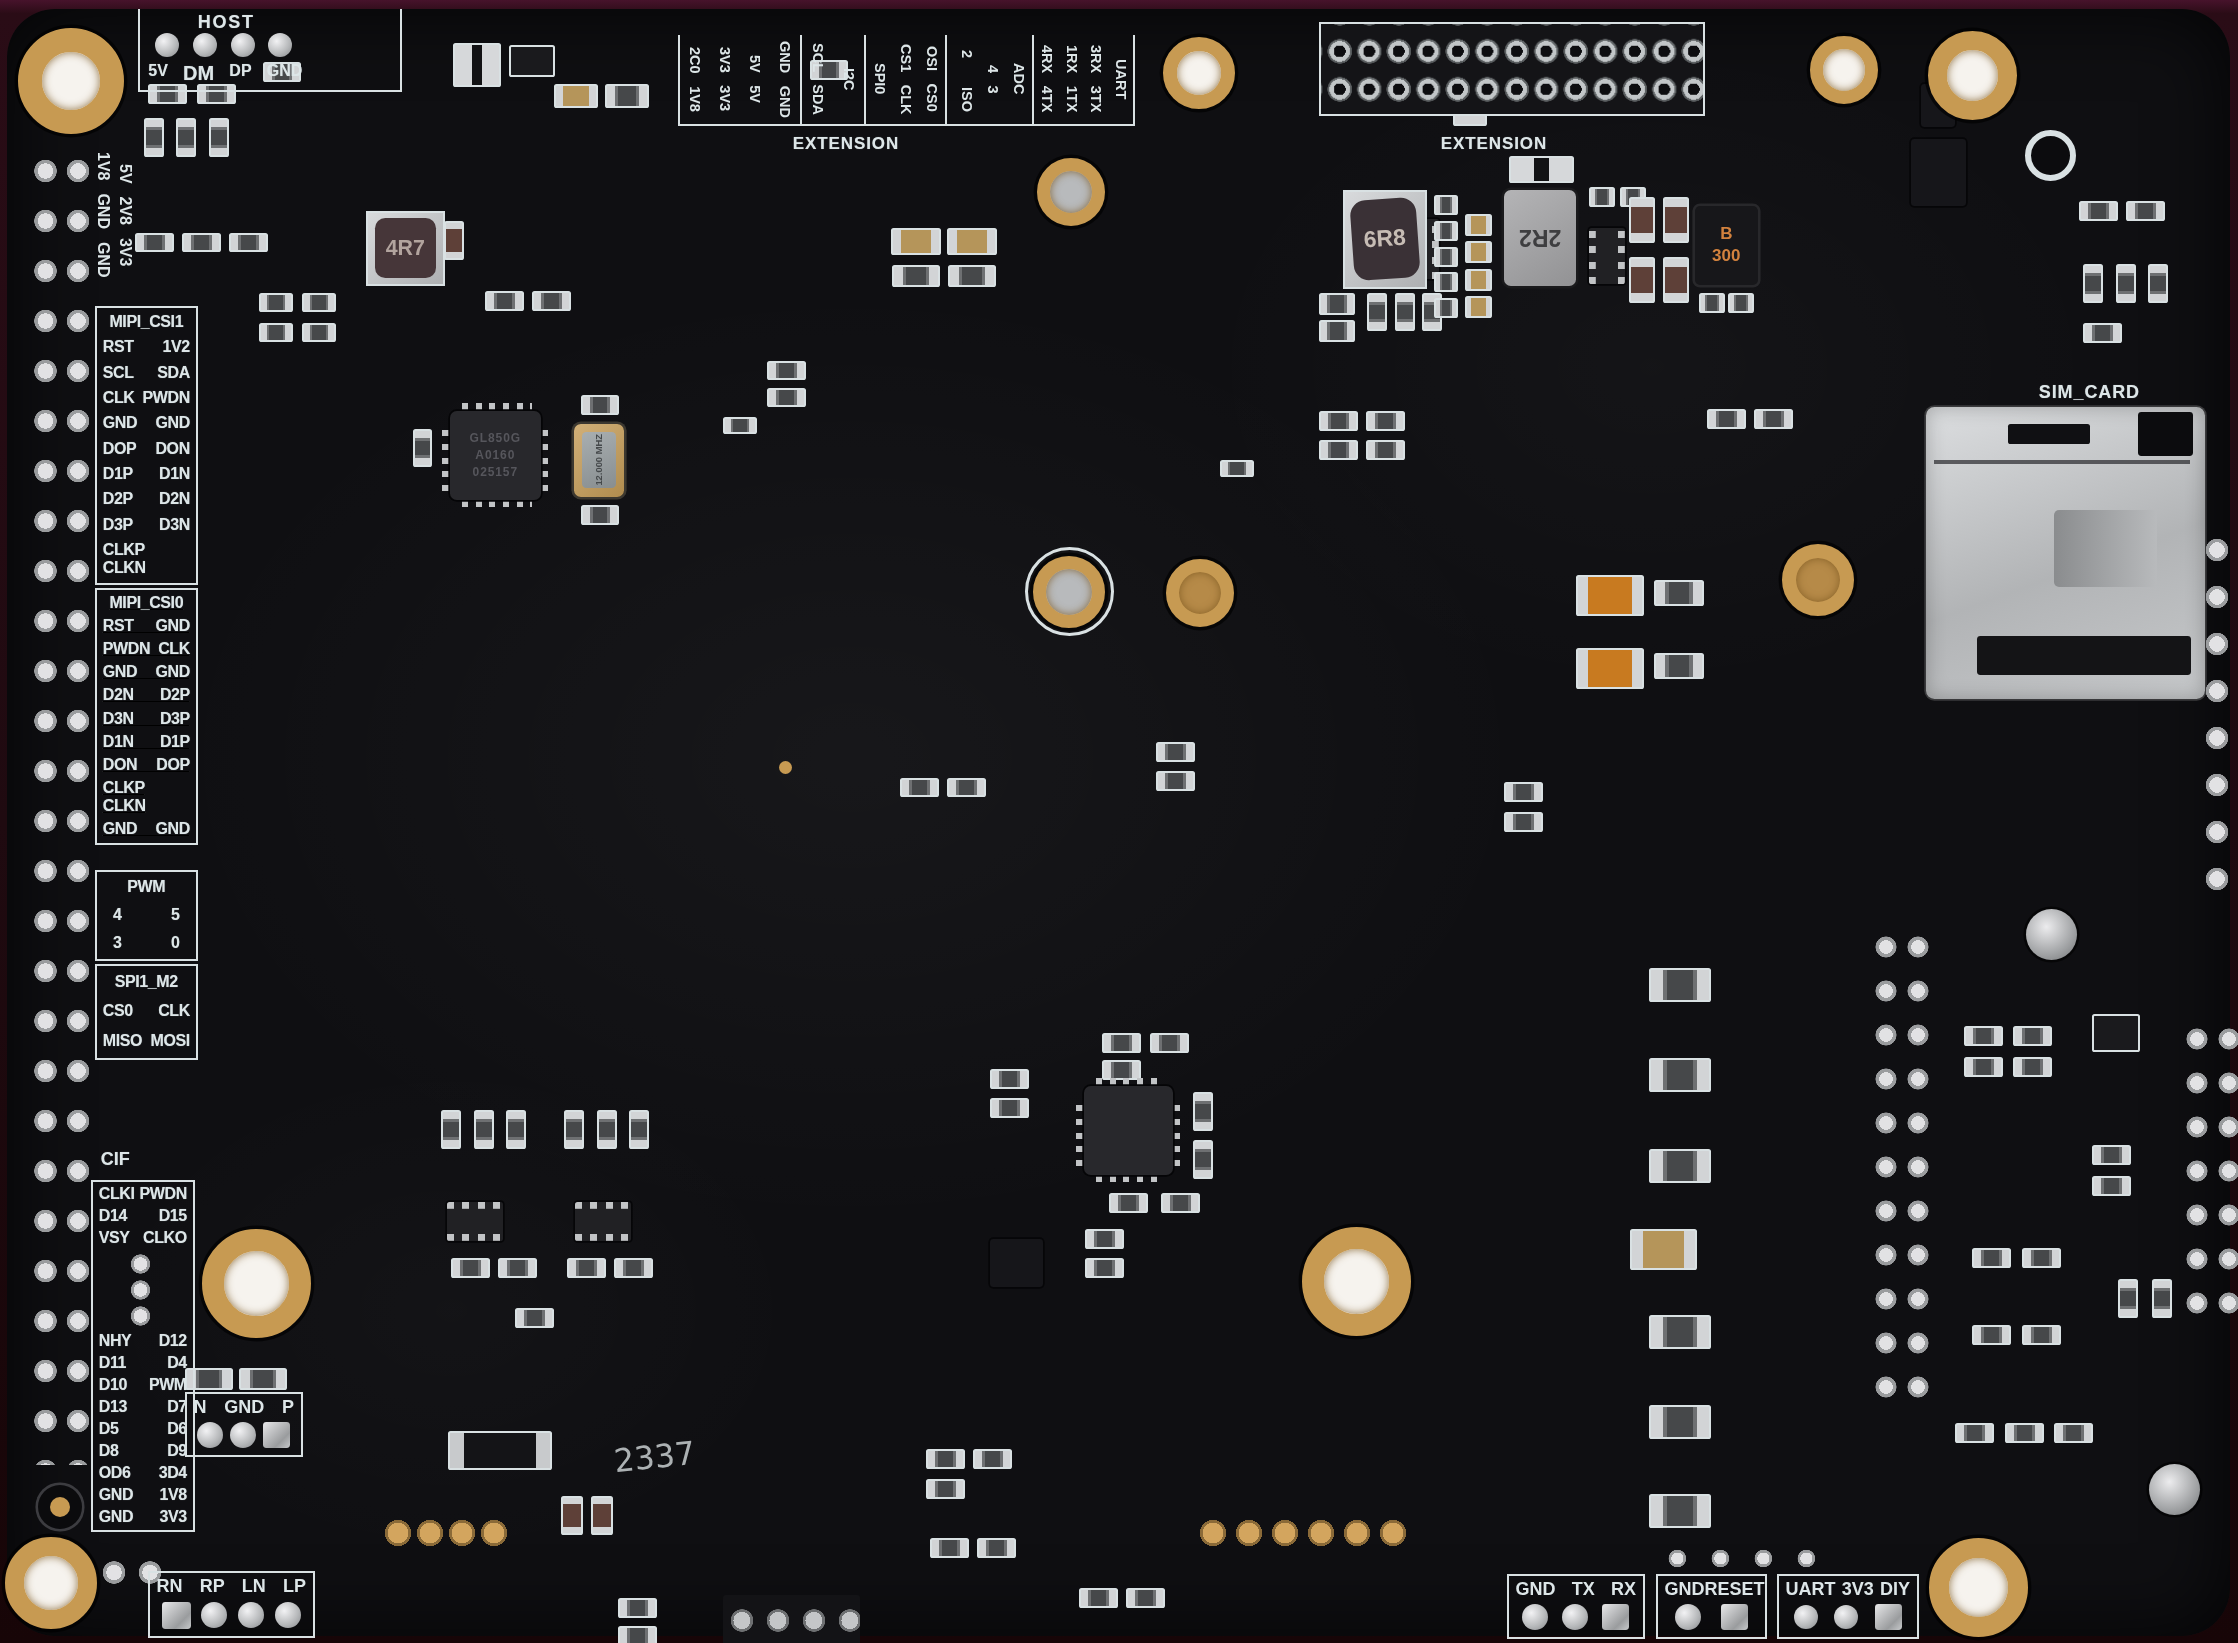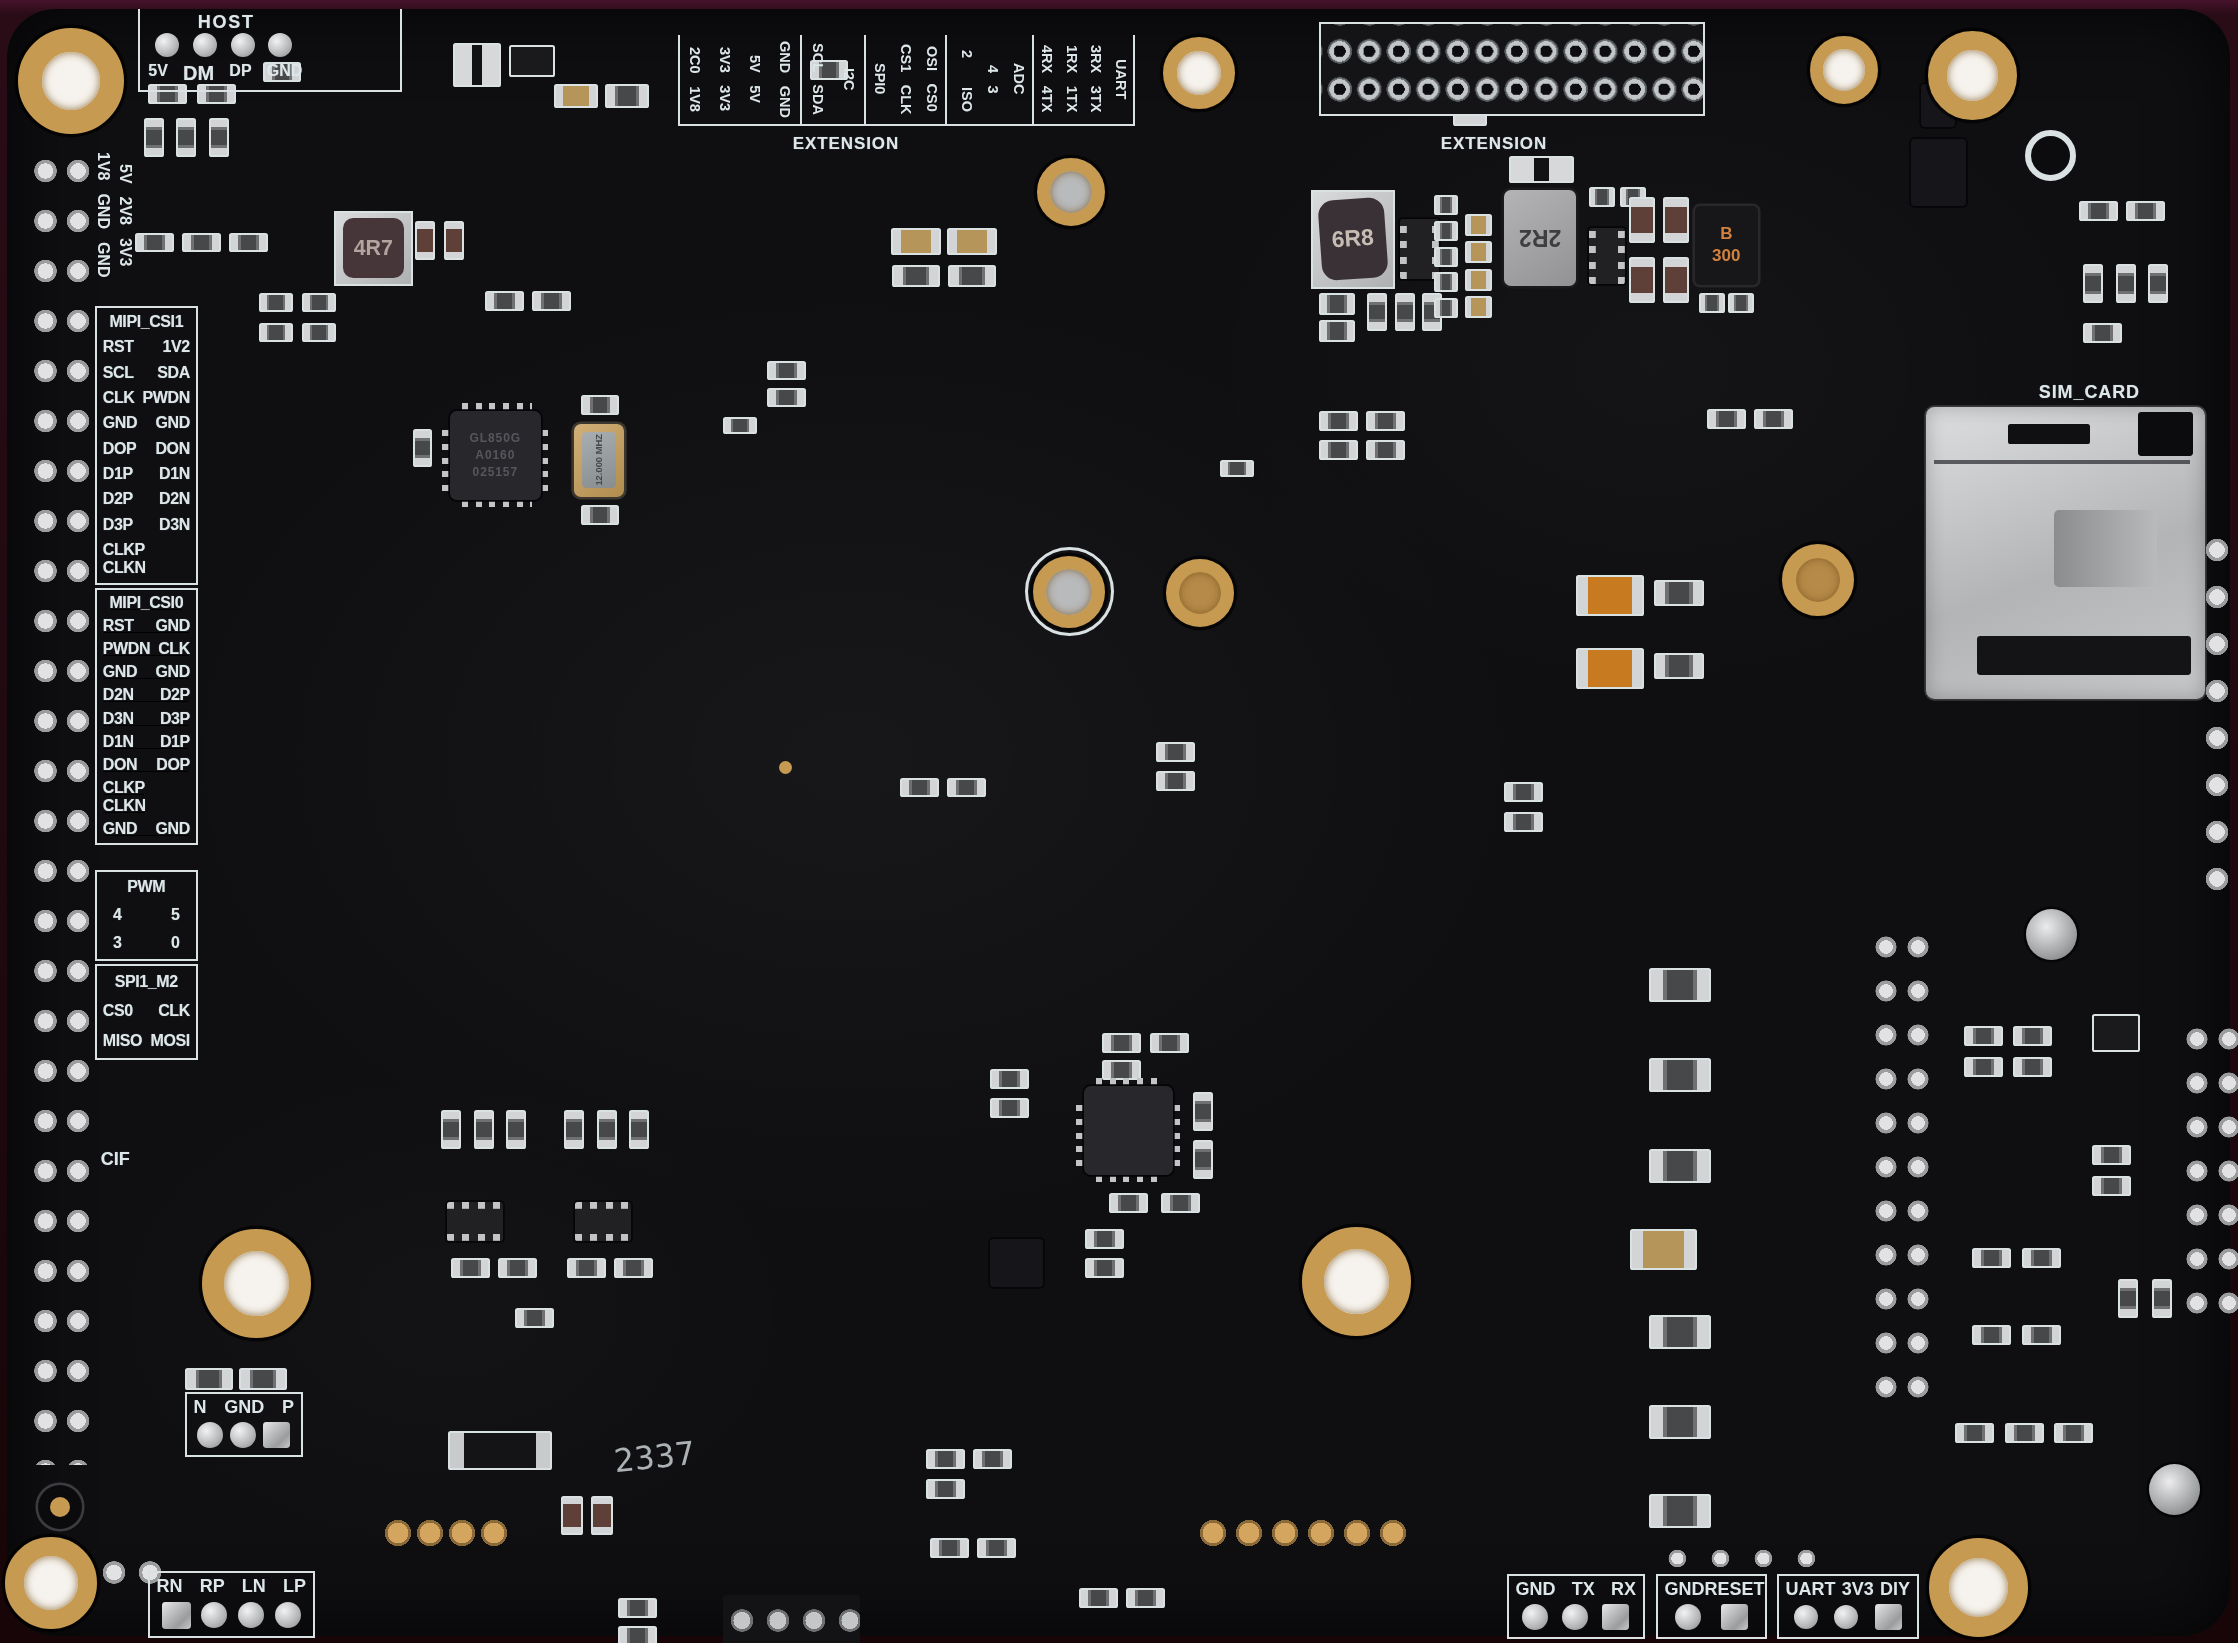--- a/index.html
+++ b/index.html
@@ -65,21 +65,21 @@
                       repeating-linear-gradient(90deg,#c2c4c6 0 6.8px,rgba(0,0,0,0) 6.8px 15.4px);
      background-size:100% 6.8px,100% 6.8px;background-position:left top,left bottom;background-repeat:no-repeat;}
   .smd.soicv{background-color:#212124;border:none;border-radius:2.6px;box-shadow:0 0 0 1.7px #060608;
      background-image:repeating-linear-gradient(0deg,#c2c4c6 0 6.8px,rgba(0,0,0,0) 6.8px 15.4px),
                       repeating-linear-gradient(0deg,#c2c4c6 0 6.8px,rgba(0,0,0,0) 6.8px 15.4px);
      background-size:6.8px 100%,6.8px 100%;background-position:left top,right top;background-repeat:no-repeat;}
   .ocap{position:absolute;border:2.6px solid #d9e1e3;border-radius:2.6px;box-sizing:border-box;
      background:linear-gradient(90deg,#d2d4d6 0 15%,#c87a20 15% 85%,#d2d4d6 85%);}
   
   .indframe{position:absolute;box-sizing:border-box;border:2.6px solid #d9e1e3;background:
-     linear-gradient(135deg,#d8dadc,#aeb0b2);display:flex;align-items:center;justify-content:center;}
+     linear-gradient(135deg,#d8dadc,#aeb0b2);display:flex;align-items:center;justify-content:center;margin-left:32px;}
   .indbody{display:flex;align-items:center;justify-content:center;border-radius:10.3px;width:82%;height:84%;
      font-weight:bold;}
   .qfp{position:absolute;}
   .qbody{position:absolute;left:0;top:0;right:0;bottom:0;background:#28282c;border-radius:6.8px;
      box-shadow:0 0 0 1.7px #050507;display:flex;flex-direction:column;align-items:center;justify-content:center;gap:3.4px;}
   .qbody span{font-size:12px;color:#56565c;letter-spacing:0.9px;font-weight:bold;}
   .qpin{position:absolute;background:repeating-linear-gradient(90deg,#c2c4c6 0 6px,rgba(0,0,0,0) 6px 13.7px);}
   .qpin.t{left:12px;right:8.5px;top:-7.7px;height:9.4px;}
   .qpin.b{left:12px;right:8.5px;bottom:-7.7px;height:9.4px;}
   .qpin.l{top:12px;bottom:8.5px;left:-7.7px;width:9.4px;background:repeating-linear-gradient(0deg,#c2c4c6 0 6px,rgba(0,0,0,0) 6px 13.7px);}
@@ -364,20 +364,35 @@
     <div class="pbr silk" style="padding:0 12px;">3 0</div>
   </div>
 
   <div class="abs box pinbox" style="left:88px;top:955px;width:103px;height:96px;">
     <div class="pbt silk">SPI1_M2</div>
     <div class="pbr silk">CS0 CLK</div>
     <div class="pbr silk">MISO MOSI</div>
   </div>
 
   <div class="abs silk" style="left:94px;top:1140px;font-size:18px;">CIF</div>
+  <div class="abs box pinbox" style="left:84px;top:1171px;width:104px;height:352px;">
+    <div class="pbr silk">CLKI PWDN</div>
+    <div class="pbr silk">D14 D15</div>
+    <div class="pbr silk">VSY CLKO</div>
+    <div class="pincol" style="width:29px;height:77px;margin-left:29px;background-size:100% 26px;background-image:radial-gradient(circle at 50% 13px,#e2e2e4 0 6.8px,#9a9c9e 6.8px 9.4px,rgba(0,0,0,0) 9.8px);"></div>
+    <div class="pbr silk">NHY D12</div>
+    <div class="pbr silk">D11 D4</div>
+    <div class="pbr silk">D10 PWM</div>
+    <div class="pbr silk">D13 D7</div>
+    <div class="pbr silk">D5 D6</div>
+    <div class="pbr silk">D8 D9</div>
+    <div class="pbr silk">OD6 3D4</div>
+    <div class="pbr silk">GND 1V8</div>
+    <div class="pbr silk">GND 3V3</div>
+  </div>
 
   <div class="abs padbox" style="left:178px;top:1383px;width:118px;height:65px;">
     <div class="padlbls">
       <span>N</span>
       <span>GND</span>
       <span>P</span>
     </div>
     <div class="padpins">
       <span class="pin" style="width:26px;height:26px;"></span>
       <span class="pin" style="width:26px;height:26px;"></span>

